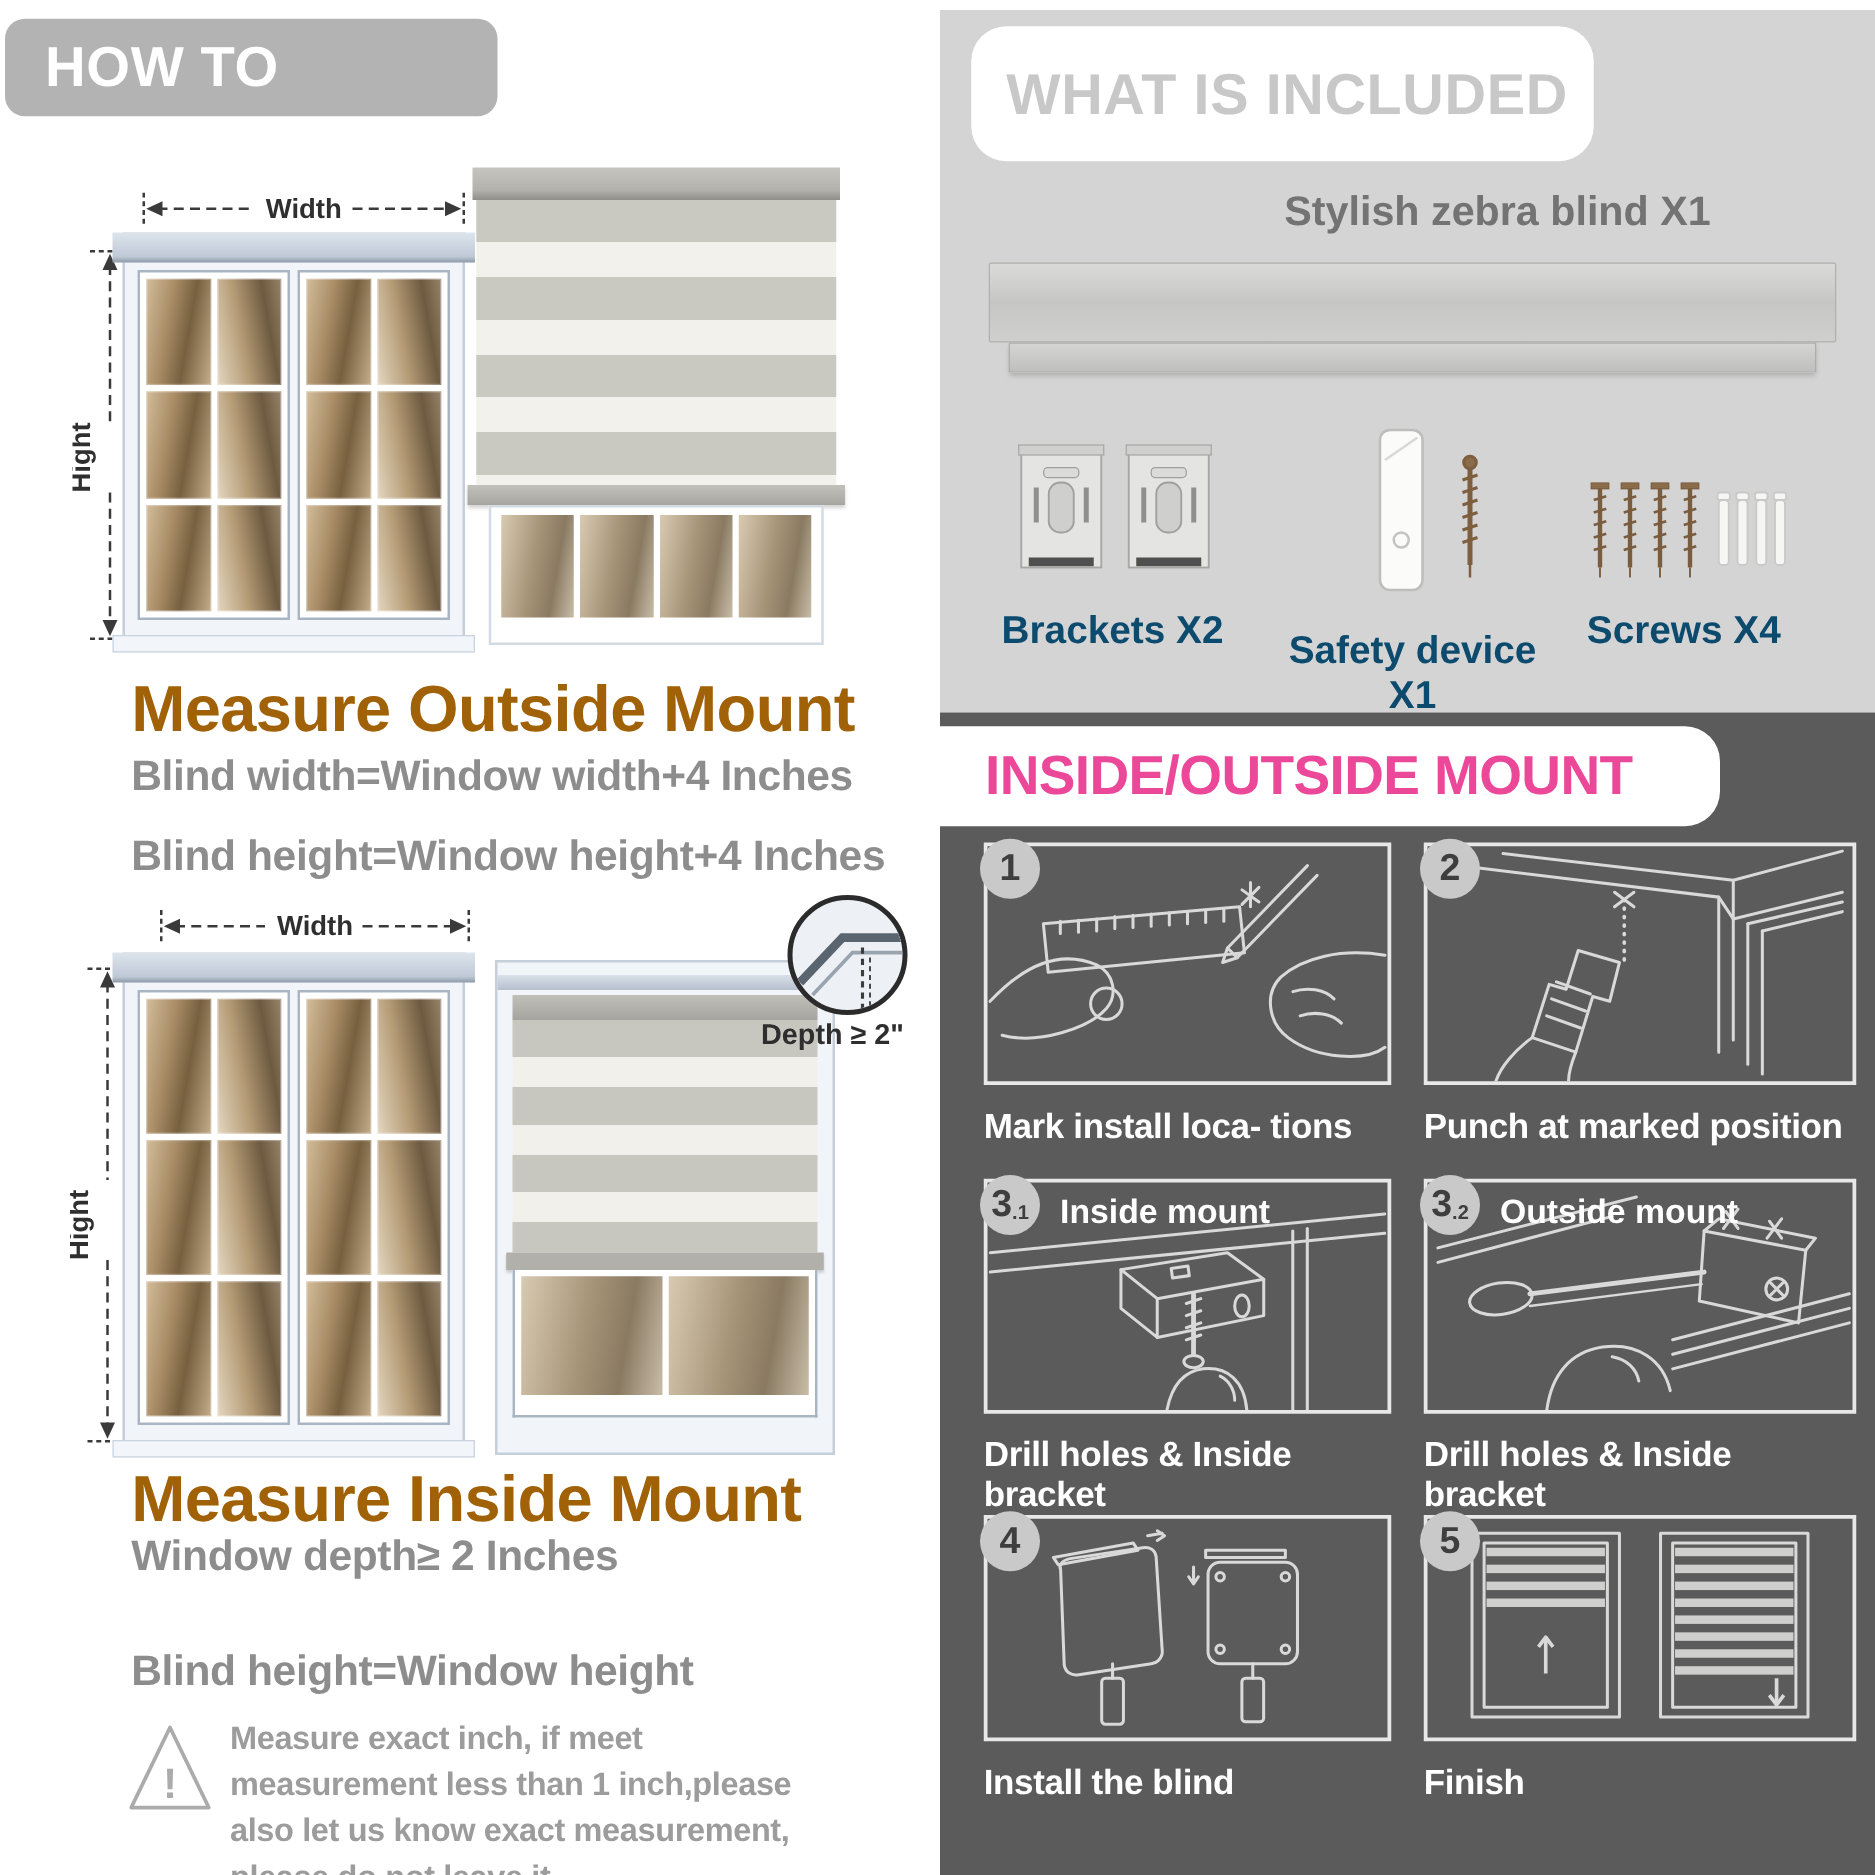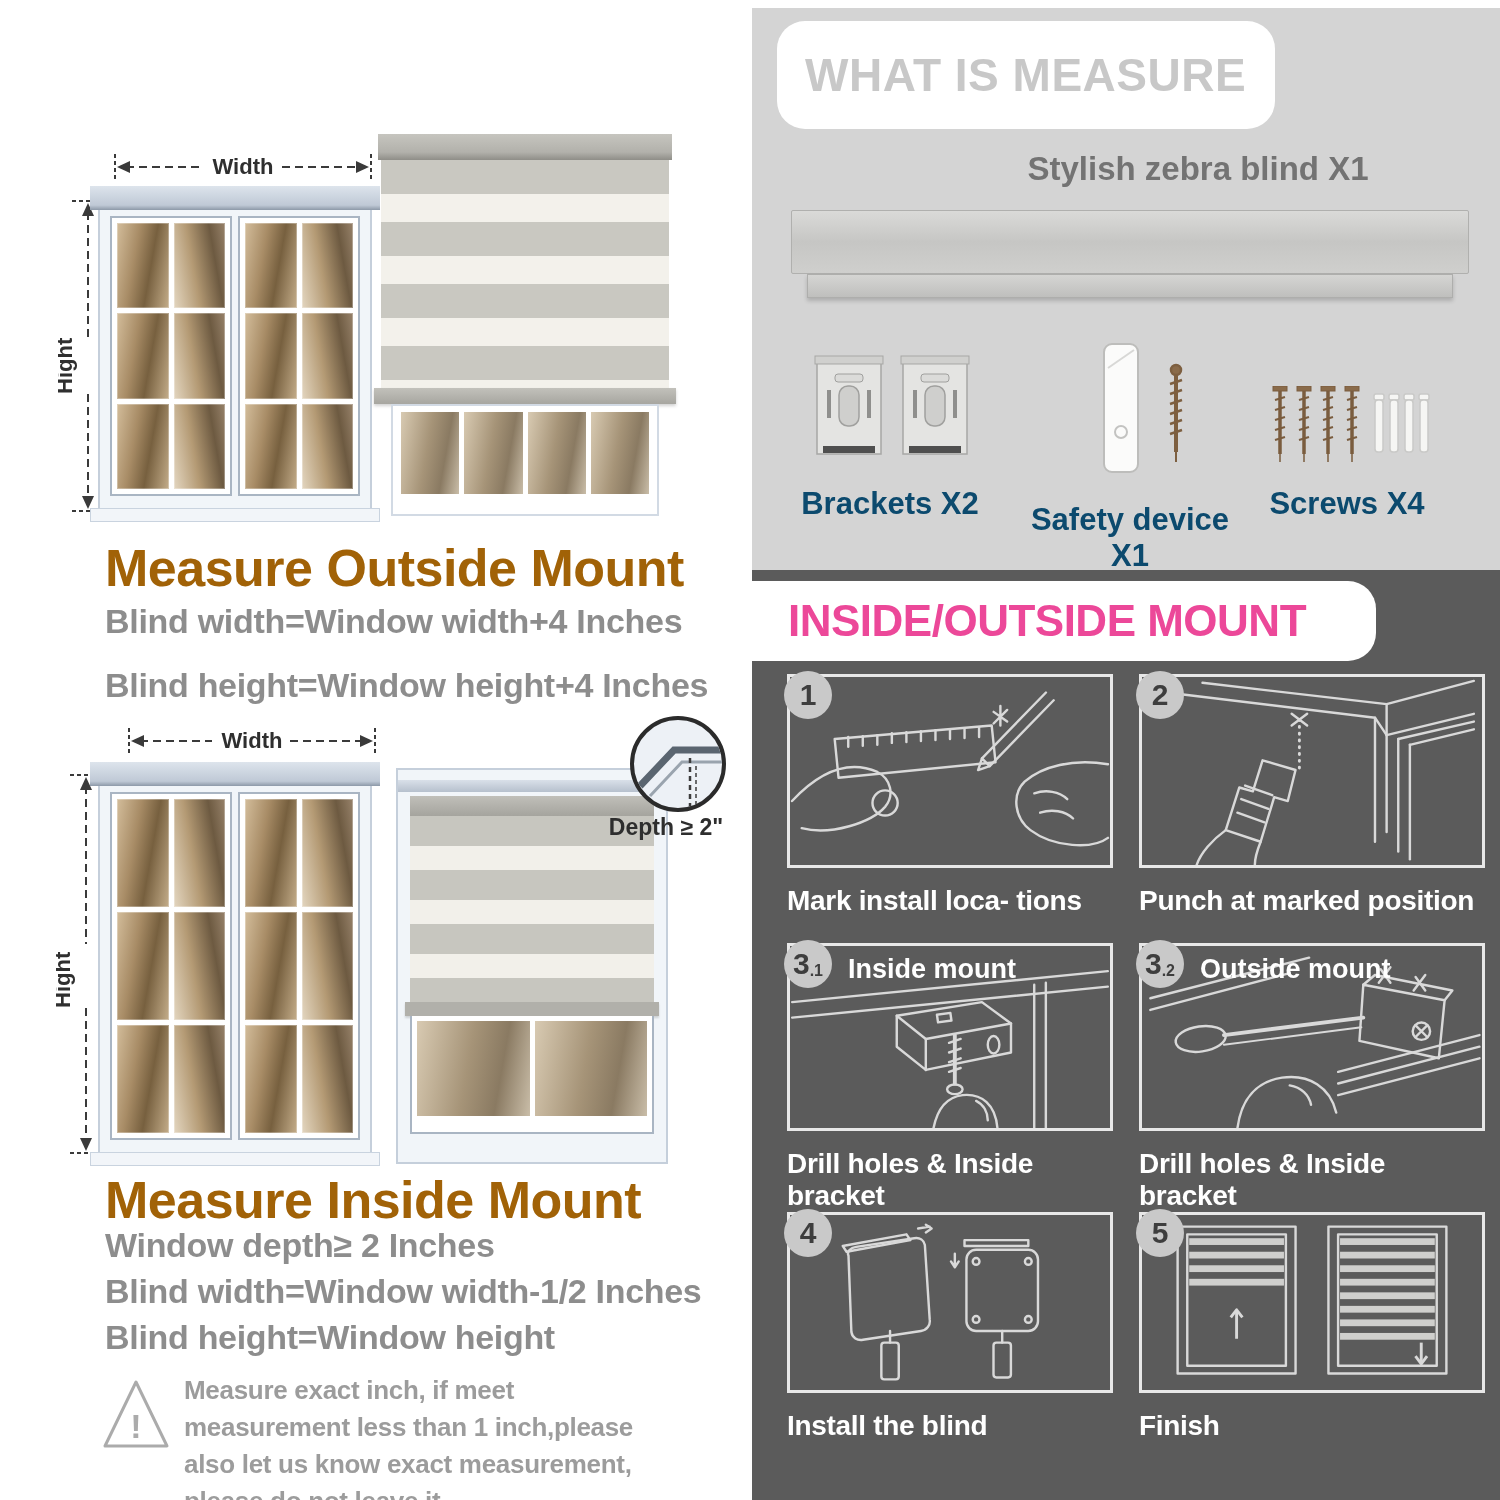--- a/index.html
+++ b/index.html
@@ -70,20 +70,21 @@
   .badge .sub { font-size:16px; margin-top:14px; }
   .step-title { position:absolute; top:8px; left:58px; color:#ffffff; font-size:27px; font-weight:bold; }
   .step-caption { margin-top:17px; color:#ffffff; font-size:28px; font-weight:bold; letter-spacing:-0.3px; }
   .art { position:absolute; inset:0; width:100%; height:100%; }
 </style>
 </head>
 <body>
 
 <div class="page">
 
+  <div class="abs howto-header">HOW TO MEASURE</div>
 
   <svg class="abs" style="left:112px;top:154px;" width="262" height="26" viewBox="0 0 262 26">
     <g stroke="#3a3a3a" stroke-width="2" fill="none">
       <line x1="3" y1="0" x2="3" y2="26" stroke-dasharray="4 3"></line>
       <line x1="259" y1="0" x2="259" y2="26" stroke-dasharray="4 3"></line>
       <line x1="14" y1="13" x2="92" y2="13" stroke-dasharray="8 5"></line>
       <line x1="170" y1="13" x2="248" y2="13" stroke-dasharray="8 5"></line>
     </g>
     <polygon points="5,13 18,7 18,19" fill="#3a3a3a"></polygon>
     <polygon points="257,13 244,7 244,19" fill="#3a3a3a"></polygon>
@@ -200,31 +201,30 @@
       <path d="M6,66 L40,30 L92,30" stroke="#5a6570" stroke-width="7" fill="none"></path>
       <path d="M16,76 L48,42 L92,42" stroke="#9aa4ae" stroke-width="3" fill="none"></path>
       <line x1="56" y1="38" x2="56" y2="92" stroke="#3c3c3c" stroke-width="2.5" stroke-dasharray="5 4"></line>
       <line x1="62" y1="46" x2="62" y2="92" stroke="#3c3c3c" stroke-width="1.5" stroke-dasharray="4 3"></line>
     </svg>
   </div>
   <div class="abs depth-label" style="left:586px;top:814px;width:160px;">Depth ≥ 2"</div>
 
   <div class="abs h2" style="left:105px;top:1170px;">Measure Inside Mount</div>
   <div class="abs formula" style="left:105px;top:1226px;">Window depth≥ 2 Inches</div>
-  <div class="abs formula" style="left:105px;top:1272px;">Blind width=Window width-1/2 Inches</div>
   <div class="abs formula" style="left:105px;top:1318px;">Blind height=Window height</div>
 
   <svg class="abs" style="left:100px;top:1376px;" width="72" height="78" viewBox="0 0 72 78">
     <path d="M36 6 L67 70 L5 70 Z" fill="none" stroke="#ababab" stroke-width="3" stroke-linejoin="round"></path>
     <text x="36" y="62" text-anchor="middle" font-size="34" font-weight="bold" fill="#ababab">!</text>
   </svg>
   <div class="abs warn-text" style="left:184px;top:1372px;width:478px;">Measure exact inch, if meet measurement less than 1 inch,please also let us know exact measurement, please do not leave it</div>
 
   <div class="abs light-bg"></div>
-  <div class="abs included-header">WHAT IS MEASURE</div>
+  <div class="abs included-header">WHAT IS INCLUDED</div>
   <div class="abs product-label">Stylish zebra blind X1</div>
 
   <div class="abs bar-main"></div>
   <div class="abs bar-rail"></div>
 
   <svg class="abs" style="left:813px;top:352px;" width="158" height="112" viewBox="0 0 158 112">
     <g>
       <rect x="4" y="8" width="64" height="94" fill="#e4e4e2" stroke="#a7a7a5" stroke-width="1.5"></rect>
       <rect x="2" y="4" width="68" height="8" fill="#d0d0ce" stroke="#a7a7a5" stroke-width="1"></rect>
       <rect x="26" y="34" width="20" height="40" rx="9" fill="#cfcfcd" stroke="#a0a09e" stroke-width="1.5"></rect>

